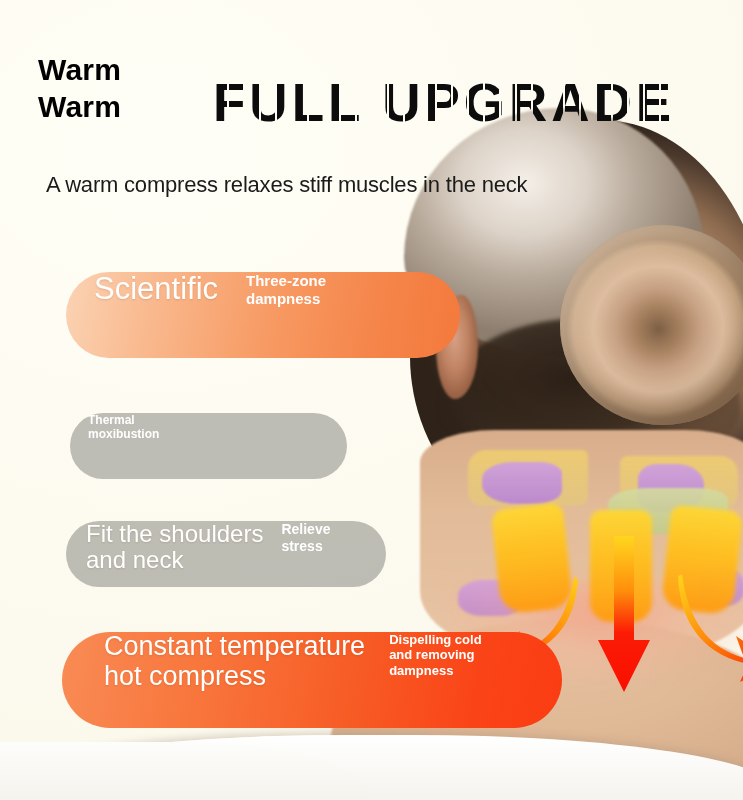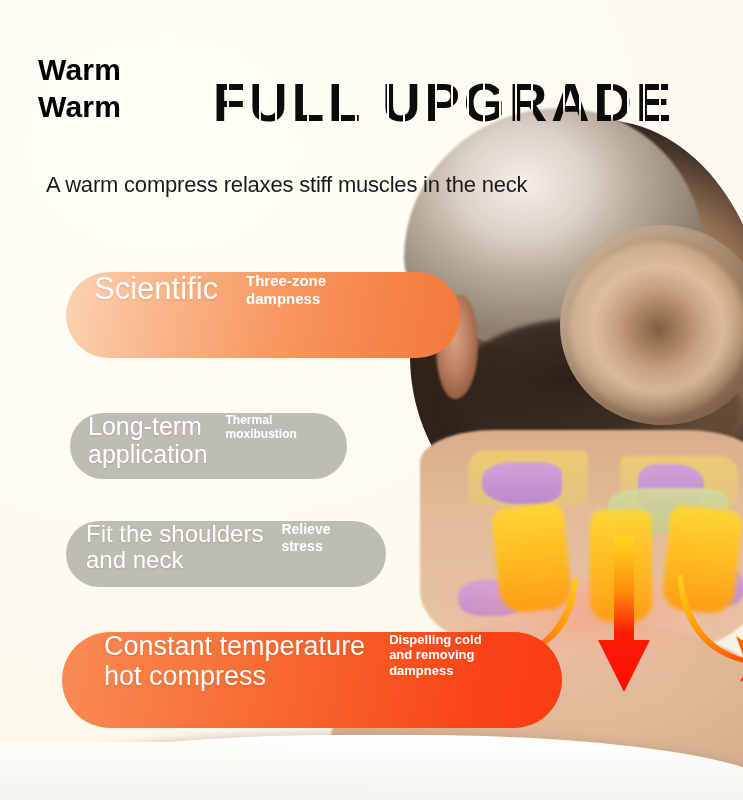--- a/index.html
+++ b/index.html
@@ -364,24 +364,20 @@
     <div class="main">
       <div>Scientific</div>
     </div>
     <div class="sub">
       <div>Three-zone</div>
       <div>dampness</div>
     </div>
   </div>
 
   <div class="badge" id="badge-longterm">
-    <div class="main">
-      <div>Long-term</div>
-      <div>application</div>
-    </div>
     <div class="sub">
       <div>Thermal</div>
       <div>moxibustion</div>
     </div>
   </div>
 
   <div class="badge" id="badge-constant">
     <div class="main">
       <div>Constant temperature</div>
       <div>hot compress</div>

